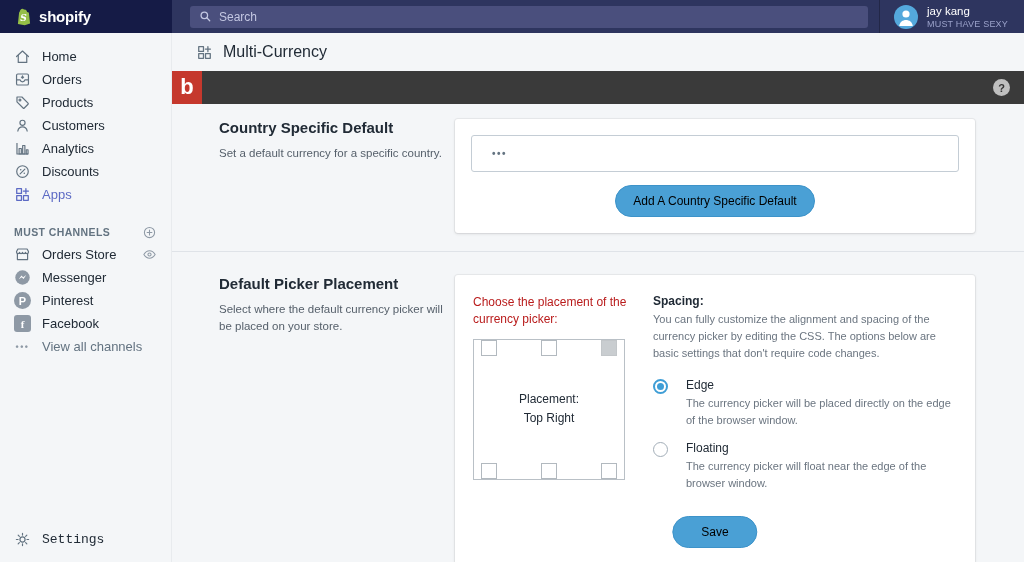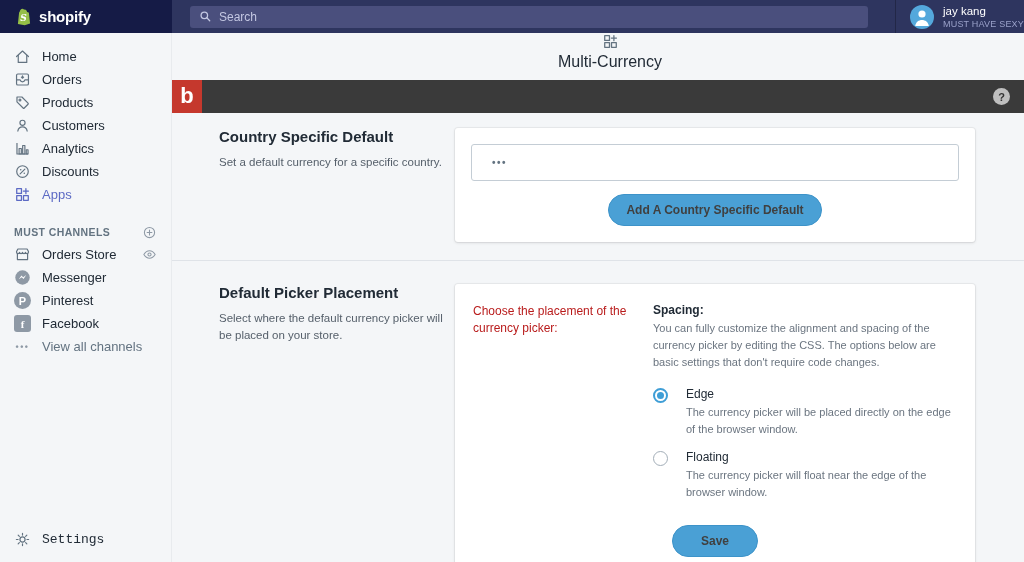--- a/index.html
+++ b/index.html
@@ -8,21 +8,21 @@
   .app { position:relative; width:1024px; height:562px; overflow:hidden; background:#f4f6f8; }
 
   
   .topbar { position:absolute; top:0; left:0; right:0; height:33px; display:flex; z-index:10; }
   .topbar-left { width:172px; flex:none; background:#151b46; display:flex; align-items:center; padding-left:13px; cursor:pointer; }
   .brand-text { color:#fff; font-size:15px; font-weight:700; margin-left:6px; letter-spacing:-0.2px; }
   .topbar-right { flex:1; background:#2e355f; display:flex; align-items:center; padding-left:18px; }
   .search-wrap { width:678px; height:22px; background:#4a4f7d; border-radius:3px; display:flex; align-items:center; padding:0 9px; gap:7px; }
   .search-input { flex:1; background:transparent; border:none; outline:none; color:#e8eaf6; font-size:12px; font-family:inherit; }
   .search-input::placeholder { color:#c3c7e2; }
-  .user { margin-left:auto; height:100%; display:flex; align-items:center; gap:9px; padding:0 0 0 14px; border-left:1px solid rgba(0,0,0,.25); cursor:pointer; }
+  .user { margin-left:auto; height:100%; display:flex; align-items:center; gap:9px; padding:0 16px 0 14px; border-left:1px solid rgba(0,0,0,.25); cursor:pointer; }
   .avatar { width:24px; height:24px; border-radius:50%; background:#54a8dc; overflow:hidden; flex:none; display:flex; align-items:flex-end; justify-content:center; }
   .user-name { color:#fff; font-size:11.5px; line-height:1.25; }
   .user-store { color:#9aa1c9; font-size:9px; letter-spacing:.2px; }
 
   
   .sidebar { position:absolute; top:33px; left:0; bottom:0; width:172px; background:#f4f6f8; border-right:1px solid #e8ebee; padding-top:12px; }
   .nav-item { height:23px; display:flex; align-items:center; gap:11px; padding:0 14px; font-size:13px; color:#212b36; cursor:pointer; }
   .icn { width:17px; height:17px; flex:none; color:#637381; display:flex; align-items:center; justify-content:center; }
   .icn svg { width:17px; height:17px; display:block; }
   .nav-item.active, .nav-item.active .icn { color:#5c6ac4; }
@@ -30,42 +30,42 @@
   .sc-head .icn { margin-left:auto; color:#8e99a5; cursor:pointer; }
   .channel-badge { width:17px; height:17px; border-radius:50%; background:#8e99a5; color:#fff; font-size:11px; font-weight:700; display:flex; align-items:center; justify-content:center; flex:none; }
   .channel-badge.square { border-radius:3px; font-family:"Liberation Serif","DejaVu Serif",serif; }
   .eye { margin-left:auto; color:#8e99a5; cursor:pointer; }
   .dots { font-size:9px; letter-spacing:1.5px; color:#8e99a5; font-weight:700; width:17px; text-align:center; flex:none; }
   .muted-label { color:#637381; }
   .settings-item { position:absolute; bottom:11px; left:0; right:8px;font-family:Liberation Mono, monospace; }
 
   
   .main { position:absolute; top:33px; left:172px; right:0; bottom:0; overflow:hidden; background:#f4f6f8; }
-  .page-header { height:47px; display:flex; align-items:center; gap:3px; padding-left:24px;flex-direction:column; }
+  .page-header { height:38px; display:flex; align-items:center; gap:10px; padding-left:24px; }
   .page-header .icn { color:#637381; }
   .page-title { font-size:16px; font-weight:400; color:#212b36; }
 
   .app-banner { height:33px; background:#3a3a3a; display:flex; align-items:center; }
   .banner-logo { width:30px; height:33px; background:#c5382d; color:#fff; font-size:22px; font-weight:700; display:flex; align-items:center; justify-content:center; padding-bottom:2px; }
   .help-btn { margin-left:auto; margin-right:14px; width:17px; height:17px; border-radius:50%; background:#bfbfbf; color:#333; font-size:11px; font-weight:700; display:flex; align-items:center; justify-content:center; cursor:pointer; }
 
   .row { display:flex; padding:15px 49px 18px 47px; }
   .row-text { width:236px; flex:none; }
   .row-text h2 { font-size:15px; font-weight:600; color:#212b36; margin:0 0 9px; }
   .row-text p { font-size:11.5px; color:#56606b; line-height:1.5; }
 
   .card { flex:1; background:#fff; border-radius:3px; box-shadow:0 0 0 1px rgba(63,63,68,.06), 0 1px 3px rgba(63,63,68,.15); }
   .card1 { padding:16px; }
   .country-row { border:1px solid #c4cdd5; border-radius:3px; padding:10px 16px; display:flex; align-items:center; }
   .country-info { flex:1; }
   .country-name { font-size:13px; font-weight:500; color:#212b36; margin-bottom:2px; }
   .country-detail { font-size:11.5px; color:#6b7580; }
   .country-detail .bold { font-weight:700; color:#50575e; }
   .more-btn { font-size:10px; letter-spacing:1.5px; color:#637381; font-weight:700; cursor:pointer; background:none; border:none; padding:2px 4px; }
-  .btn { display:block; margin:13px auto 0; background:#4aa0d5; color:#404040; font-size:12px; font-weight:700; border:1px solid #3d93c9; border-radius:16px; padding:8px 17px; cursor:pointer; font-family:inherit; }
+  .btn { display:block; margin:13px auto 0; background:#4aa0d5; color:#000000; font-size:12px; font-weight:400; border:1px solid #3d93c9; border-radius:16px; padding:8px 17px; cursor:pointer; font-family:inherit; }
 
   .divider { border:none; border-top:1px solid #dfe3e8; }
 
   .row2 { padding-top:23px; padding-bottom:12px; }
   .card2 { position:relative; display:flex; padding:19px 18px 60px; gap:22px; }
   .placement-col { width:158px; flex:none; }
   .choose-label { font-size:12px; color:#b91c1c; line-height:1.45; margin-bottom:10px; }
   .placement-box { width:152px; height:141px; border:1px solid #b9c0c6; background:#fff; position:relative; }
   .sq { position:absolute; width:16px; height:16px; background:#fff; border:1px solid #b2b9bf; cursor:pointer; }
   .sq.tl { top:0; left:7px; }  .sq.tc { top:0; left:50%; margin-left:-8px; }
@@ -291,20 +291,32 @@
     <hr class="divider">
 
     <section class="row row2">
       <div class="row-text">
         <h2>Default Picker Placement</h2>
         <p>Select where the default currency picker will be placed on your store.</p>
       </div>
       <div class="card card2">
         <div class="placement-col">
           <div class="choose-label">Choose the placement of the currency picker:</div>
+          <div class="placement-box">
+            <span class="sq tl"></span>
+            <span class="sq tc"></span>
+            <span class="sq tr"></span>
+            <span class="sq bl"></span>
+            <span class="sq bc"></span>
+            <span class="sq br"></span>
+            <div class="placement-center">
+              <div>Placement:</div>
+              <div>Top Right</div>
+            </div>
+          </div>
         </div>
         <div class="spacing-col">
           <div class="spacing-head">Spacing:</div>
           <p class="spacing-desc">You can fully customize the alignment and spacing of the currency picker by editing the CSS. The options below are basic settings that don't require code changes.</p>
           <div class="radio-row">
             <span class="radio selected"></span>
             <div>
               <div class="radio-label">Edge</div>
               <div class="radio-desc">The currency picker will be placed directly on the edge of the browser window.</div>
             </div>

